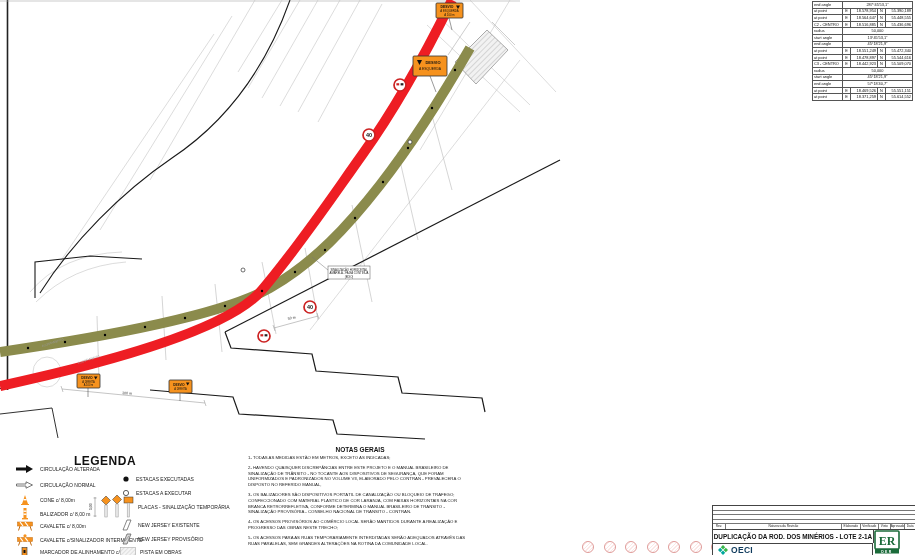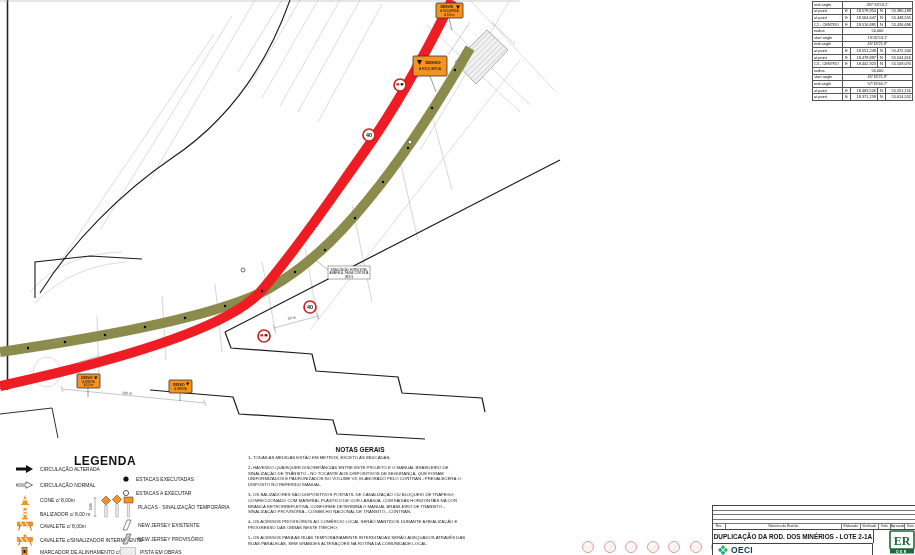--- a/index.html
+++ b/index.html
@@ -38,21 +38,21 @@
   #rev-header div{border-right:0.5px solid #777;display:flex;align-items:center;
                   justify-content:center;overflow:hidden;white-space:nowrap;}
   #tb-title{position:absolute;left:0;top:23.2px;width:160px;height:14px;
             border-right:0.8px solid #444;display:flex;align-items:center;justify-content:center;
             font-size:6.4px;font-weight:bold;white-space:nowrap;}
   #tb-oeci{position:absolute;left:0;top:37.2px;width:160px;height:11.8px;
            border-top:0.8px solid #444;border-right:0.8px solid #444;
            display:flex;align-items:center;gap:3px;padding-left:5px;box-sizing:border-box;}
   #tb-oeci .oeci-name{font-size:8.5px;font-weight:bold;color:#0e3a5c;letter-spacing:0.3px;}
   #tb-der{position:absolute;right:0;top:23.2px;width:41px;height:25.8px;
-          display:flex;align-items:center;justify-content:flex-end;}
+          display:flex;align-items:center;justify-content:flex-start;}
 </style>
 </head>
 <body>
 
 <div id="sheet">
 
   
   <svg id="map" width="915" height="445" viewBox="0 0 915 445">
     <defs>
       <pattern id="hatchGray" width="4" height="4" patternUnits="userSpaceOnUse" patternTransform="rotate(45)">

